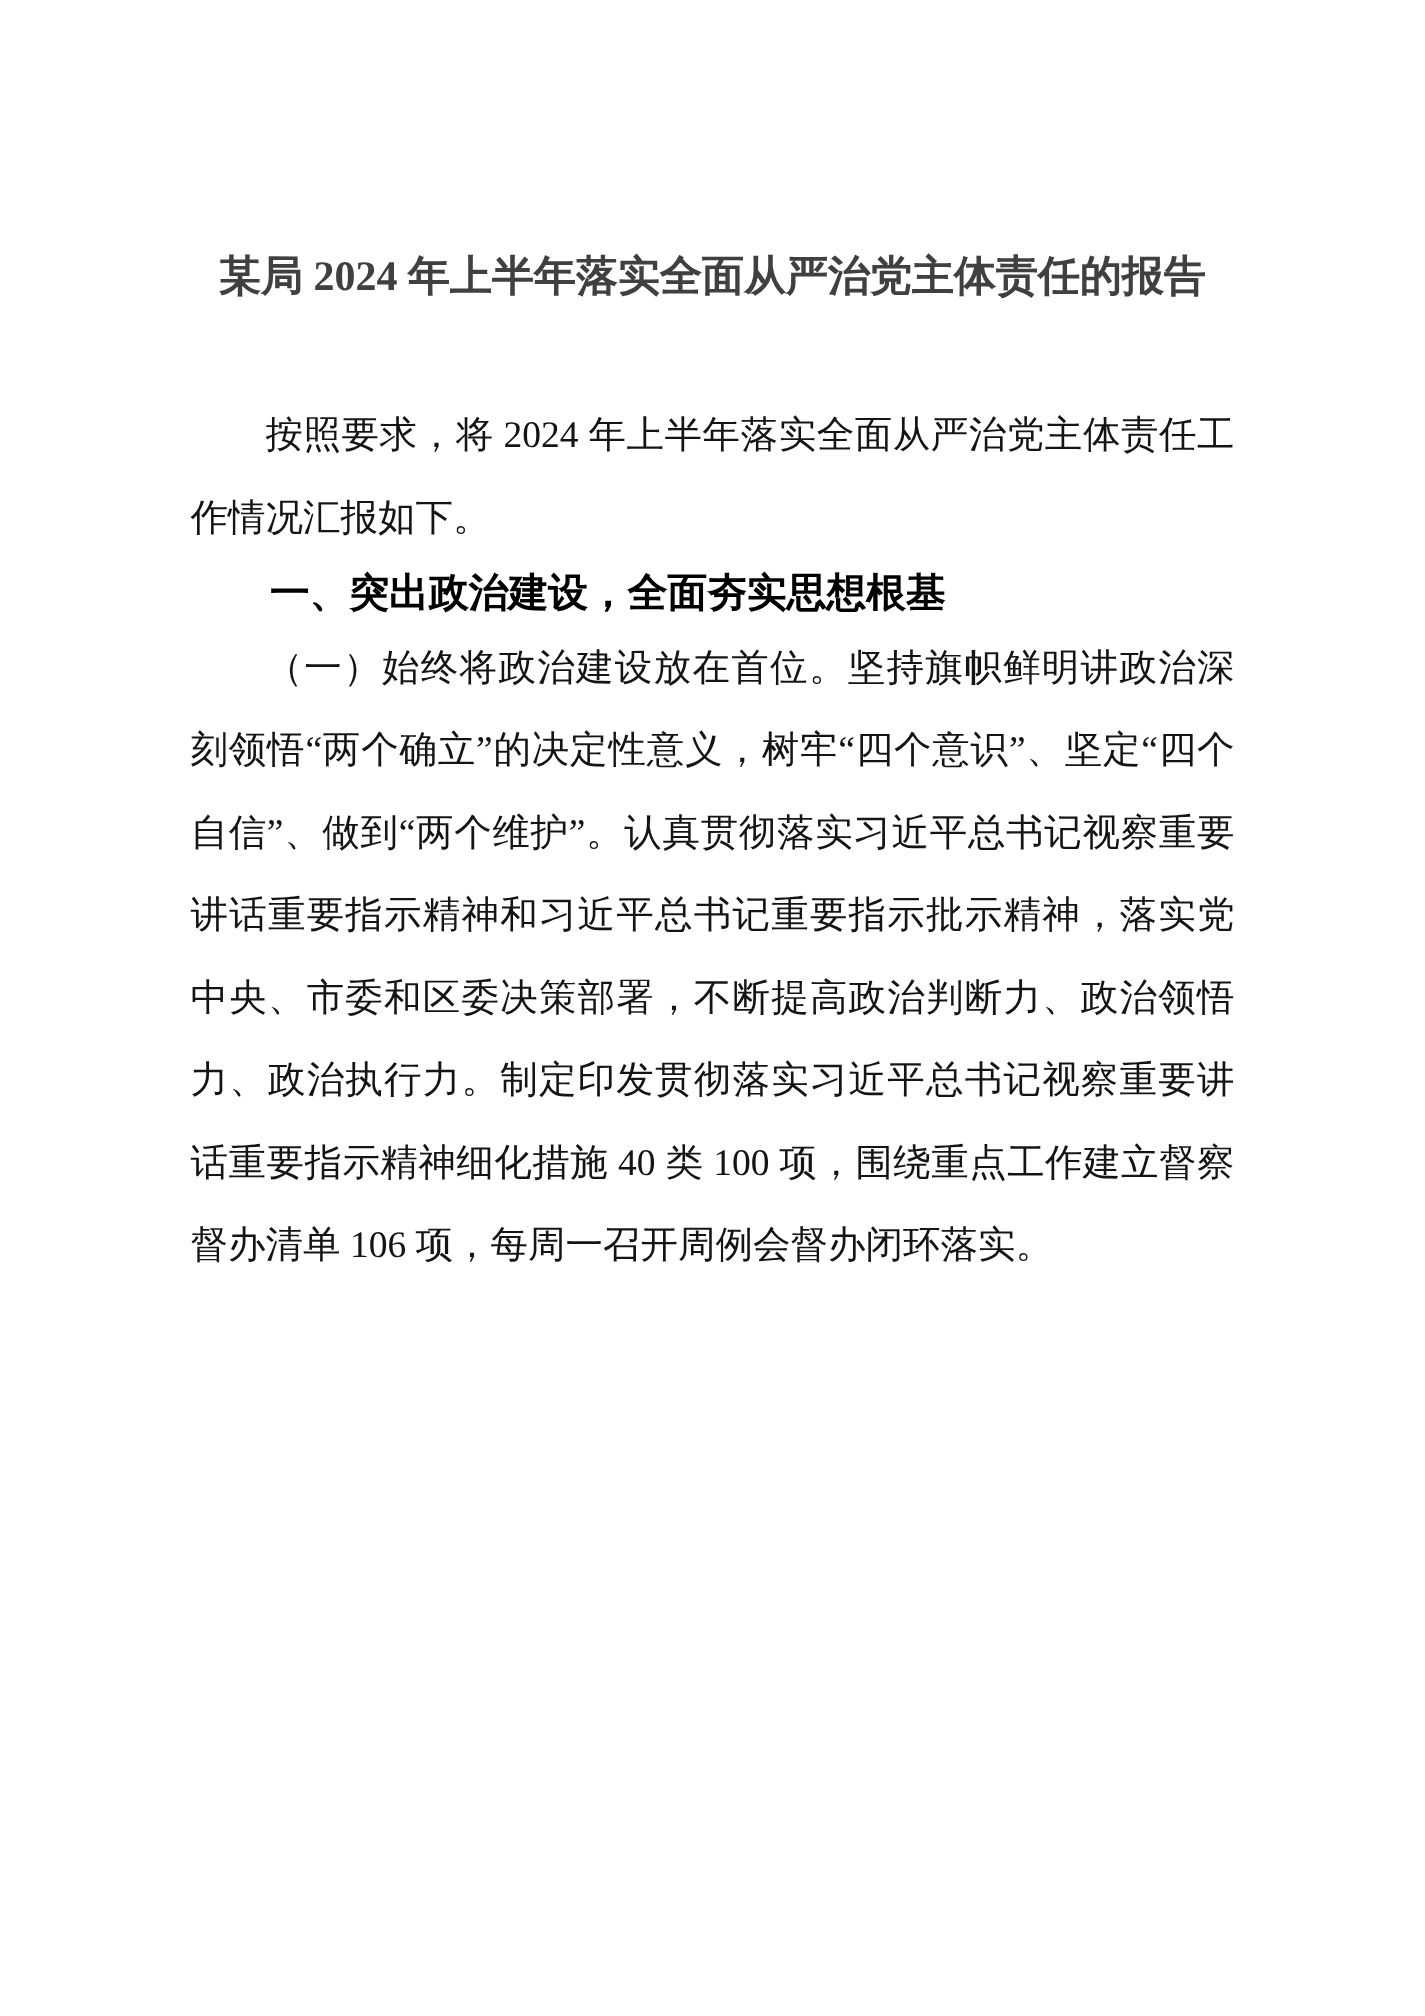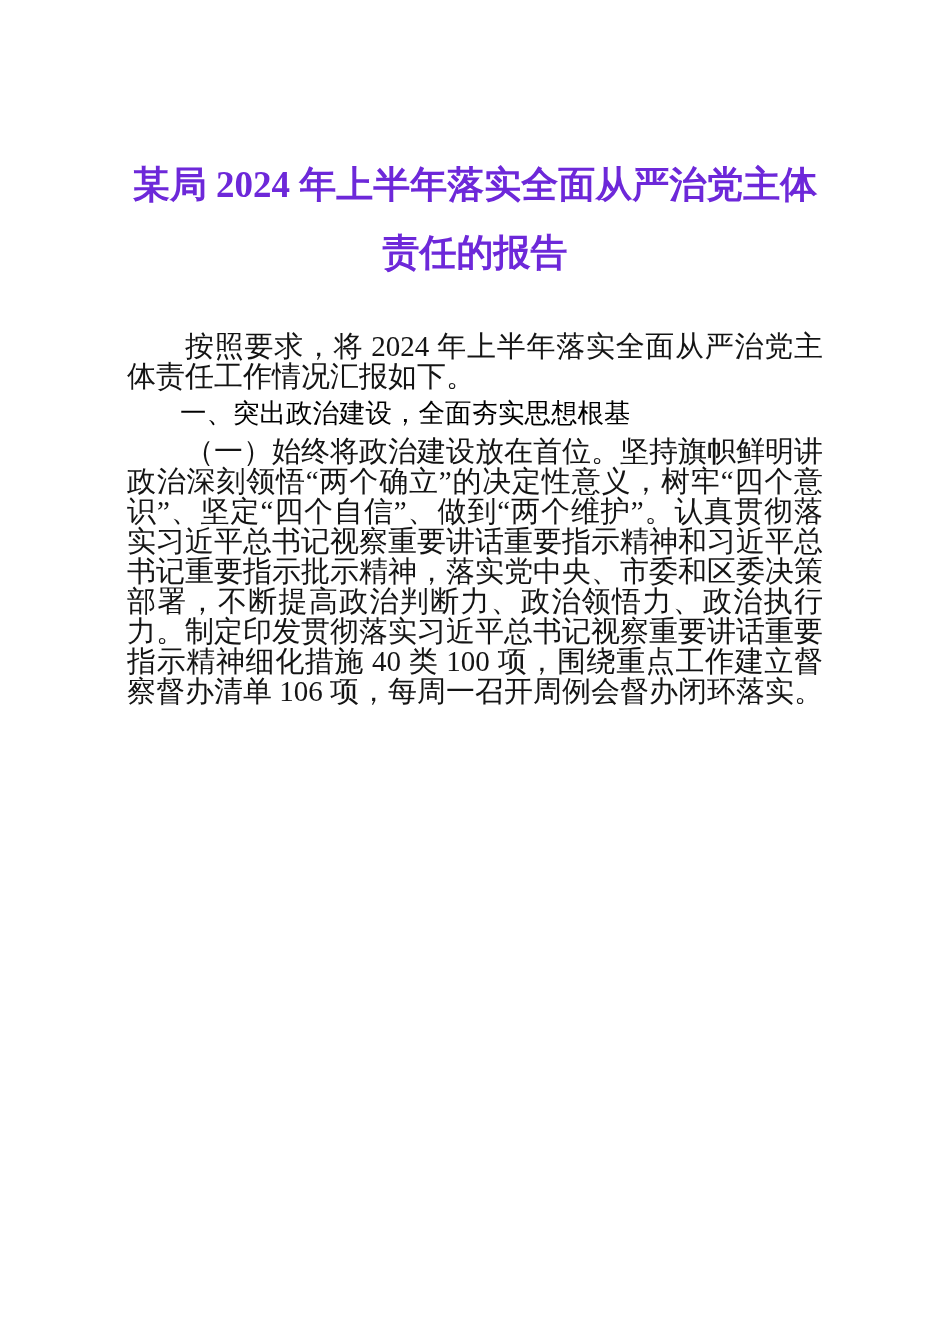--- a/index.html
+++ b/index.html
@@ -16,40 +16,40 @@
     box-sizing: border-box;
     width: 950px;
     height: 1344px;
     padding: 151px 127px 0 127px;
     background: #ffffff;
     color: #101010;
     font-family: "Liberation Serif", "DejaVu Serif", serif;
   }
   .doc-title {
     margin: 0 0 44px 0;
-    font-size: 37px;
+    font-size: 28px;
     line-height: 68px;
     font-weight: bold;
     text-align: center;
-    color: #6d28d9;
+    color: #404040;
   }
   .body-para {
     margin: 0;
-    font-size: 29px;
-    line-height: 30px;
+    font-size: 25px;
+    line-height: 55px;
     text-align: justify;
     text-justify: inter-ideograph;
     text-indent: 2em;
     color: #141414;
   }
   .section-heading {
     margin: 0;
     font-size: 26.5px;
     line-height: 44.6px;
-    font-weight: normal;
+    font-weight: bold;
     font-family: "Liberation Sans", "DejaVu Sans", sans-serif;
     text-indent: 2em;
     color: #000000;
   }
   .para-lead, .para-text {
     
   }
 </style>
 </head>
 <body>

